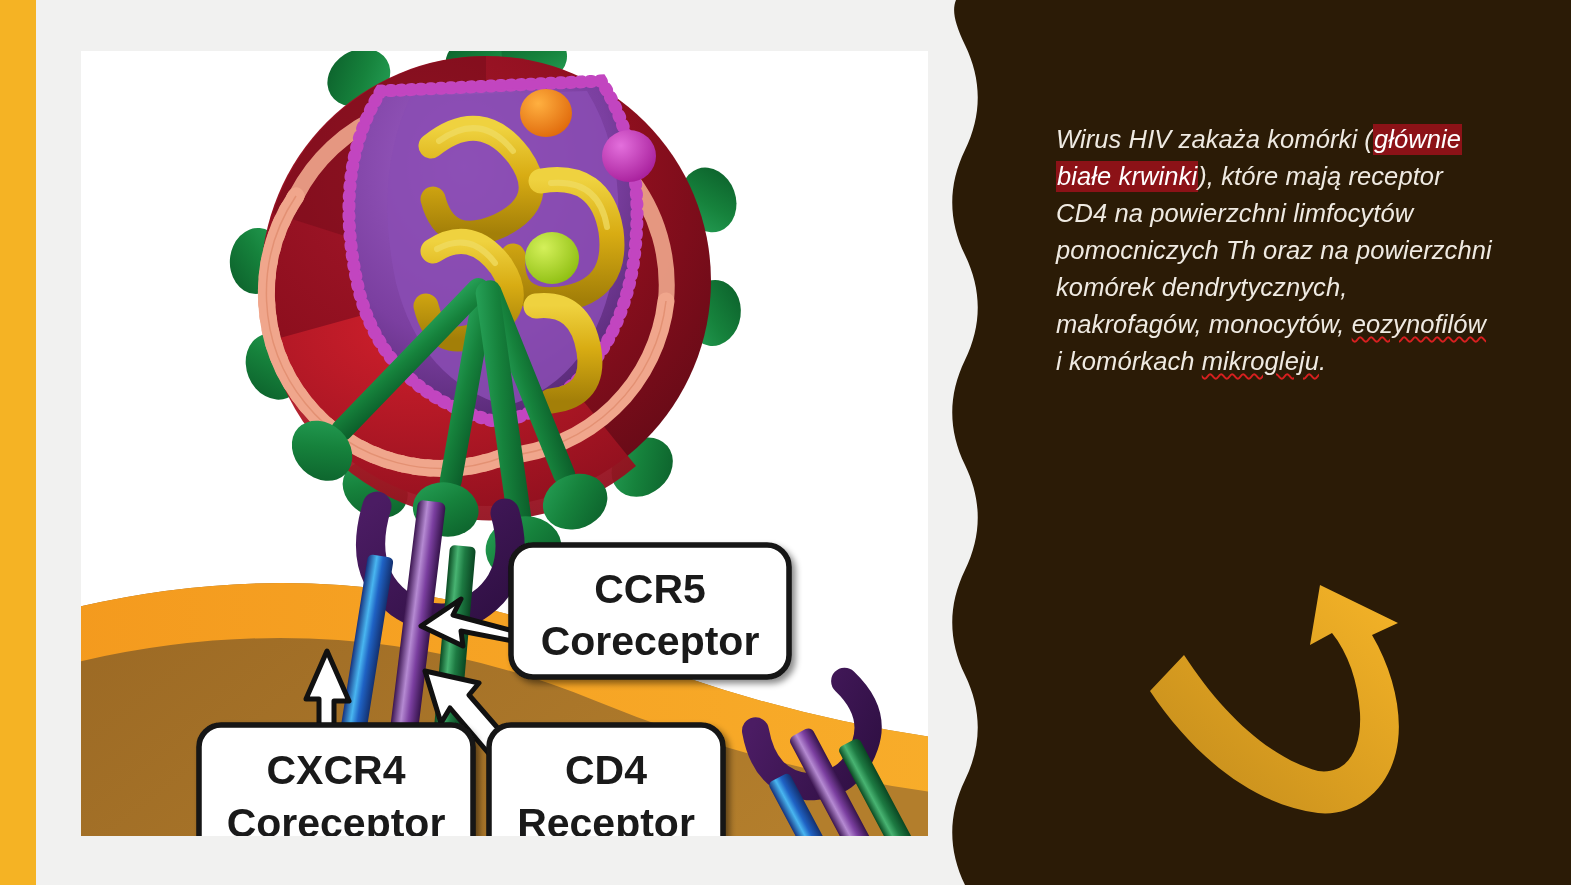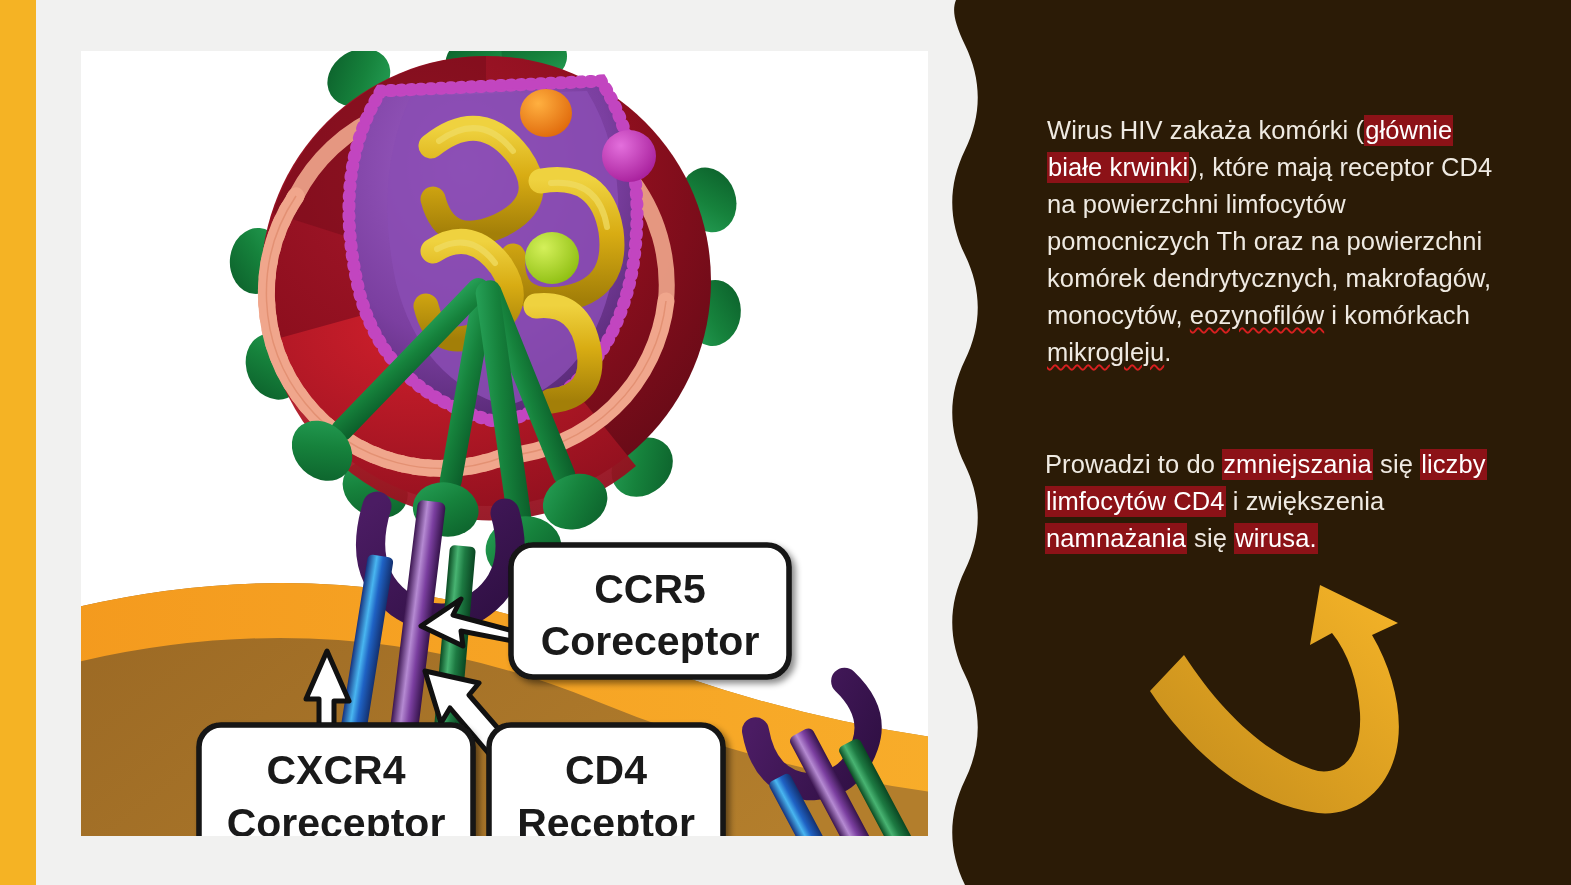--- a/index.html
+++ b/index.html
@@ -23,21 +23,21 @@
 
   
   .textcol{position:absolute;left:1047px;top:112px;width:455px;}
   .para{
     color:#EFEAE2;
     font-size:25.5px;
     line-height:37px;
     letter-spacing:.1px;
     font-family:"Liberation Sans", sans-serif;
   }
-  .para.p1{margin:0;}
+  .para.p1{margin:9px;font-style:italic;}
   .para.p2{margin:0;position:absolute;top:334px;left:-2px;width:470px;}
   .hl{background:#8C1217;color:#FFFFFF;padding:1px 1px 2px 1px;box-decoration-break:clone;-webkit-box-decoration-break:clone;}
   .sq{
     text-decoration:underline;
     text-decoration-style:wavy;
     text-decoration-color:#D81F1F;
     text-decoration-thickness:1.6px;
     text-underline-offset:2.5px;
   }
 
@@ -320,21 +320,20 @@
         C 42 325 42 290 25 255
         C 8 220 8 185 25 150
         C 42 115 42 80 25 45
         C 14 22 12 10 16 0 Z"></path>
     </svg>
   </div>
 
   <div class="textcol">
     <p class="para p1"><span>Wirus HIV zakaża komórki (</span><span class="hl">głównie białe krwinki</span><span>), które mają receptor CD4 na powierzchni limfocytów pomocniczych Th oraz na powierzchni komórek dendrytycznych, makrofagów, monocytów, </span><span class="sq">eozynofilów</span><span> i komórkach </span><span class="sq">mikrogleju</span><span>.</span></p>
 
-    <p class="para p2"><span>Prowadzi to do </span><span class="hl">zmniejszania</span><span> się </span><span class="hl">liczby limfocytów CD4</span><span> i zwiększenia </span><span class="hl">namnażania</span><span> się </span><span class="hl">wirusa.</span></p>
   </div>
 
   <div class="arrow">
     <svg viewBox="0 0 280 240" xmlns="http://www.w3.org/2000/svg">
       <defs>
         <linearGradient id="arrGrad" x1="0" y1="1" x2="1" y2="0">
           <stop offset="0%" stop-color="#C08A1C"></stop>
           <stop offset="45%" stop-color="#D99D20"></stop>
           <stop offset="100%" stop-color="#F5B428"></stop>
         </linearGradient>

